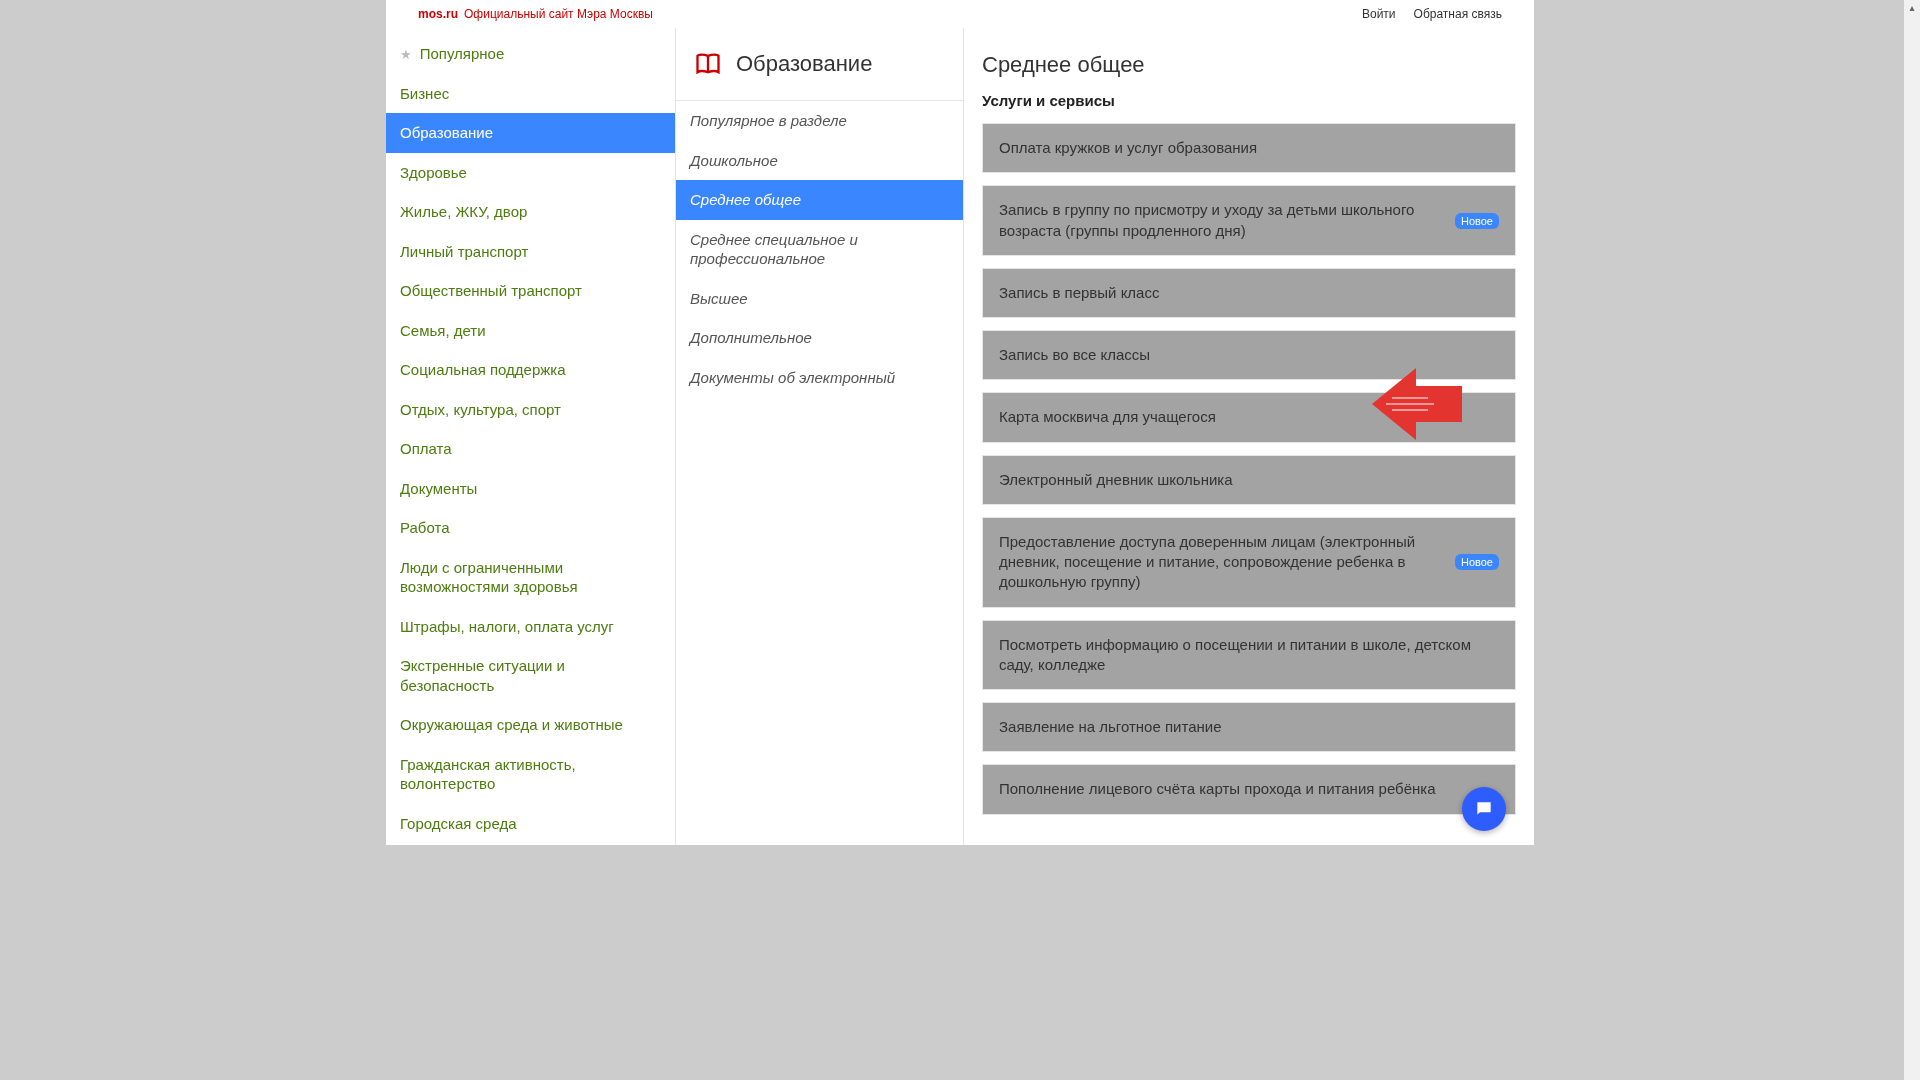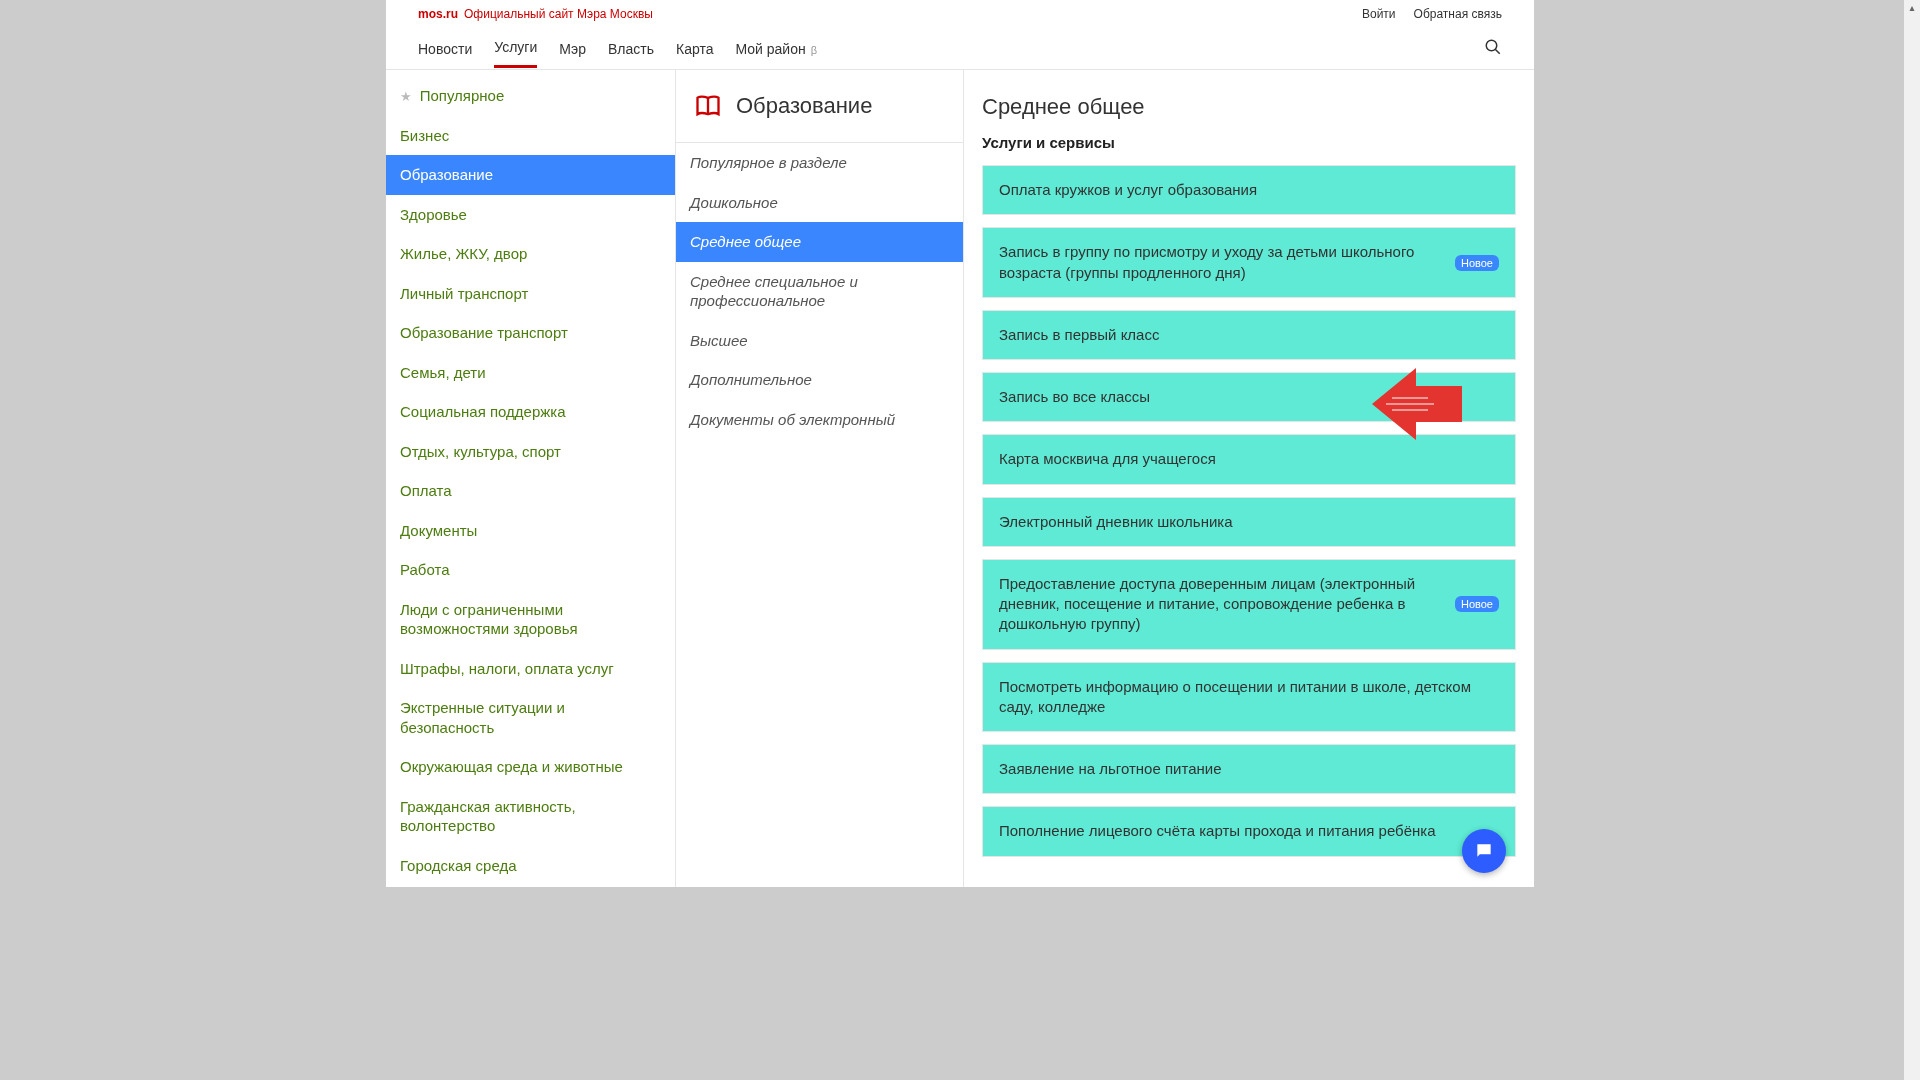--- a/index.html
+++ b/index.html
@@ -72,21 +72,21 @@
   .section-head h2 { font-size:22px; font-weight:400; color:#333; }
   .book-icon { width:28px; height:28px; }
   .sub-item {
     padding:10px 14px;
     font-size:15px; color:#555; cursor:pointer; line-height:1.3;font-style:italic;
   }
   .sub-item.active { background:#3a86ff; color:#fff; }
   .col3 h3 { font-size:22px; font-weight:400; margin:6px 0 14px 0; color:#333; }
   .col3 .subhead { font-size:15px; font-weight:bold; margin-bottom:14px; color:#222; }
   .service {
-    background:#5eead4;
+    background:#a3a3a3;
     border:1px solid #e5e5e5;
     padding:14px 16px;
     margin-bottom:12px;
     font-size:15px;
     color:#333;
     display:flex;
     align-items:center;
     gap:12px;
     cursor:pointer;
   }
@@ -123,45 +123,31 @@
 <div class="viewport">
 
   <div class="topbar">
     <span class="brand">mos.ru</span>
     <span class="brand-sub">Официальный сайт Мэра Москвы</span>
     <span class="spacer"></span>
     <a href="#">Войти</a>
     <a href="#">Обратная связь</a>
   </div>
 
-  <div class="navbar">
-    <div class="nav-item">Новости</div>
-      <div class="nav-item active">Услуги</div>
-      <div class="nav-item">Мэр</div>
-      <div class="nav-item">Власть</div>
-      <div class="nav-item">Карта</div>
-      <div class="nav-item">Мой район<span class="beta"> β</span></div>
-    <div class="srch">
-      <svg class="srch-icon" viewBox="0 0 24 24" fill="none" stroke="#333" stroke-width="2">
-        <circle cx="10" cy="10" r="7"></circle>
-          <line x1="21" y1="21" x2="15" y2="15"></line>
-      </svg>
-    </div>
-  </div>
 
   <div class="main">
 
     <div class="col1" id="sidebar">
         <div class="sidebar-item star">Популярное</div>
         <div class="sidebar-item">Бизнес</div>
         <div class="sidebar-item active">Образование</div>
         <div class="sidebar-item">Здоровье</div>
         <div class="sidebar-item">Жилье, ЖКУ, двор</div>
         <div class="sidebar-item">Личный транспорт</div>
-        <div class="sidebar-item">Образование транспорт</div>
+        <div class="sidebar-item">Общественный транспорт</div>
         <div class="sidebar-item">Семья, дети</div>
         <div class="sidebar-item">Социальная поддержка</div>
         <div class="sidebar-item">Отдых, культура, спорт</div>
         <div class="sidebar-item">Оплата</div>
         <div class="sidebar-item">Документы</div>
         <div class="sidebar-item">Работа</div>
         <div class="sidebar-item">Люди с ограниченными возможностями здоровья</div>
         <div class="sidebar-item">Штрафы, налоги, оплата услуг</div>
         <div class="sidebar-item">Экстренные ситуации и безопасность</div>
         <div class="sidebar-item">Окружающая среда и животные</div>

